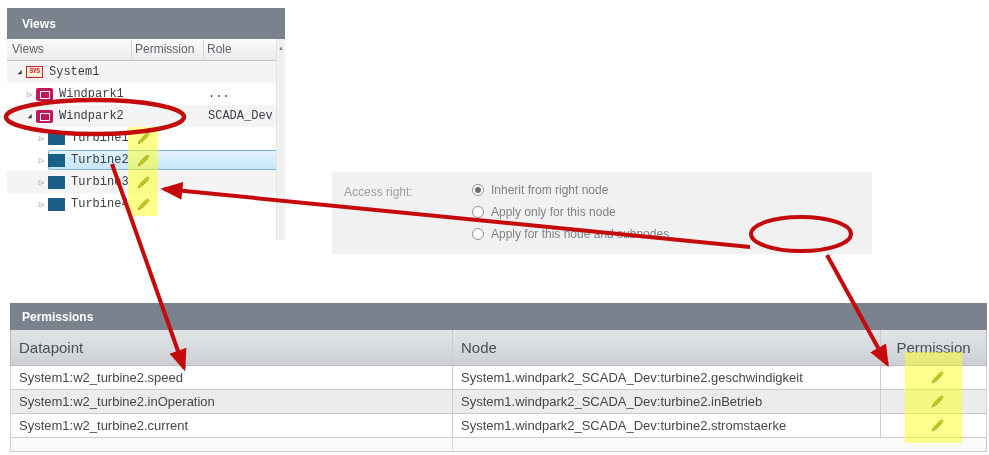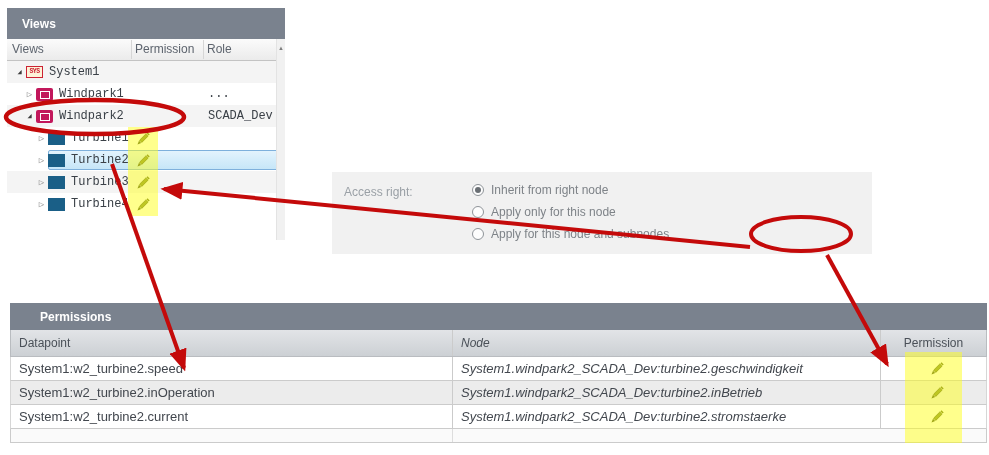--- a/index.html
+++ b/index.html
@@ -49,30 +49,30 @@
   .radio-col1 { left:140px; } .radio-col2 { left:441px; }
   .radio-row { height:22px; display:flex; align-items:center; color:#7e8388; white-space:nowrap; }
   .radio { width:12px; height:12px; flex:0 0 12px; border:1px solid #8f9499; border-radius:50%;
            background:#fdfdfd; margin-right:7px; position:relative; }
   .radio.checked::after { content:""; position:absolute; left:2px; top:2px; right:2px; bottom:2px;
                           background:#6a6f74; border-radius:50%; }
 
   
   .perm-panel { position:absolute; left:10px; top:303px; width:977px; }
   .perm-titlebar { height:27px; background:#7a828e; color:#fff; font-weight:bold; font-size:12px;
-                   display:flex; align-items:center; padding-left:30px; }
-  .perm-colheader { height:27px; display:flex; align-items:center;
+                   display:flex; align-items:center; padding-left:12px; }
+  .perm-colheader { height:36px; display:flex; align-items:center;
                     background:linear-gradient(#e2e4e7,#ccd0d4);
-                    border:1px solid #b9bcc0; border-top:none; font-size:12px; color:#4a5058; }
+                    border:1px solid #b9bcc0; border-top:none; font-size:15px; color:#4a5058; }
   .perm-row { height:24px; display:flex; align-items:center; font-size:13px; color:#42474e;
               background:#fff; border-bottom:1px solid #cbcbcb; border-left:1px solid #d6d6d6; border-right:1px solid #d6d6d6; }
   .perm-row.alt { background:#ececec; }
   .pc { height:100%; display:flex; align-items:center; padding-left:8px; overflow:hidden; white-space:nowrap; }
   .pc-datapoint { width:442px; border-right:1px solid #cbcbcb; }
-  .pc-node { width:428px; border-right:1px solid #cbcbcb;font-style:italic; }
+  .pc-node { width:428px; border-right:1px solid #cbcbcb; }
   .pc-permission { flex:1; justify-content:center; padding-left:0; }
   .perm-empty { height:14px; background:#fafafa; border:1px solid #cbcbcb; border-top:none; }
   .perm-empty .pe1 { height:100%; width:442px; border-right:1px solid #dddddd; float:left; }
 
   
   .hl { position:absolute; background:rgba(255,255,25,0.5); z-index:6; pointer-events:none; }
   .hl-tree { left:128px; top:127px; width:30px; height:89px; }
   .hl-table { left:905px; top:352px; width:57px; height:91px; }
   .anno-svg { position:absolute; left:0; top:0; width:989px; height:455px; z-index:10; pointer-events:none; }
 </style>

